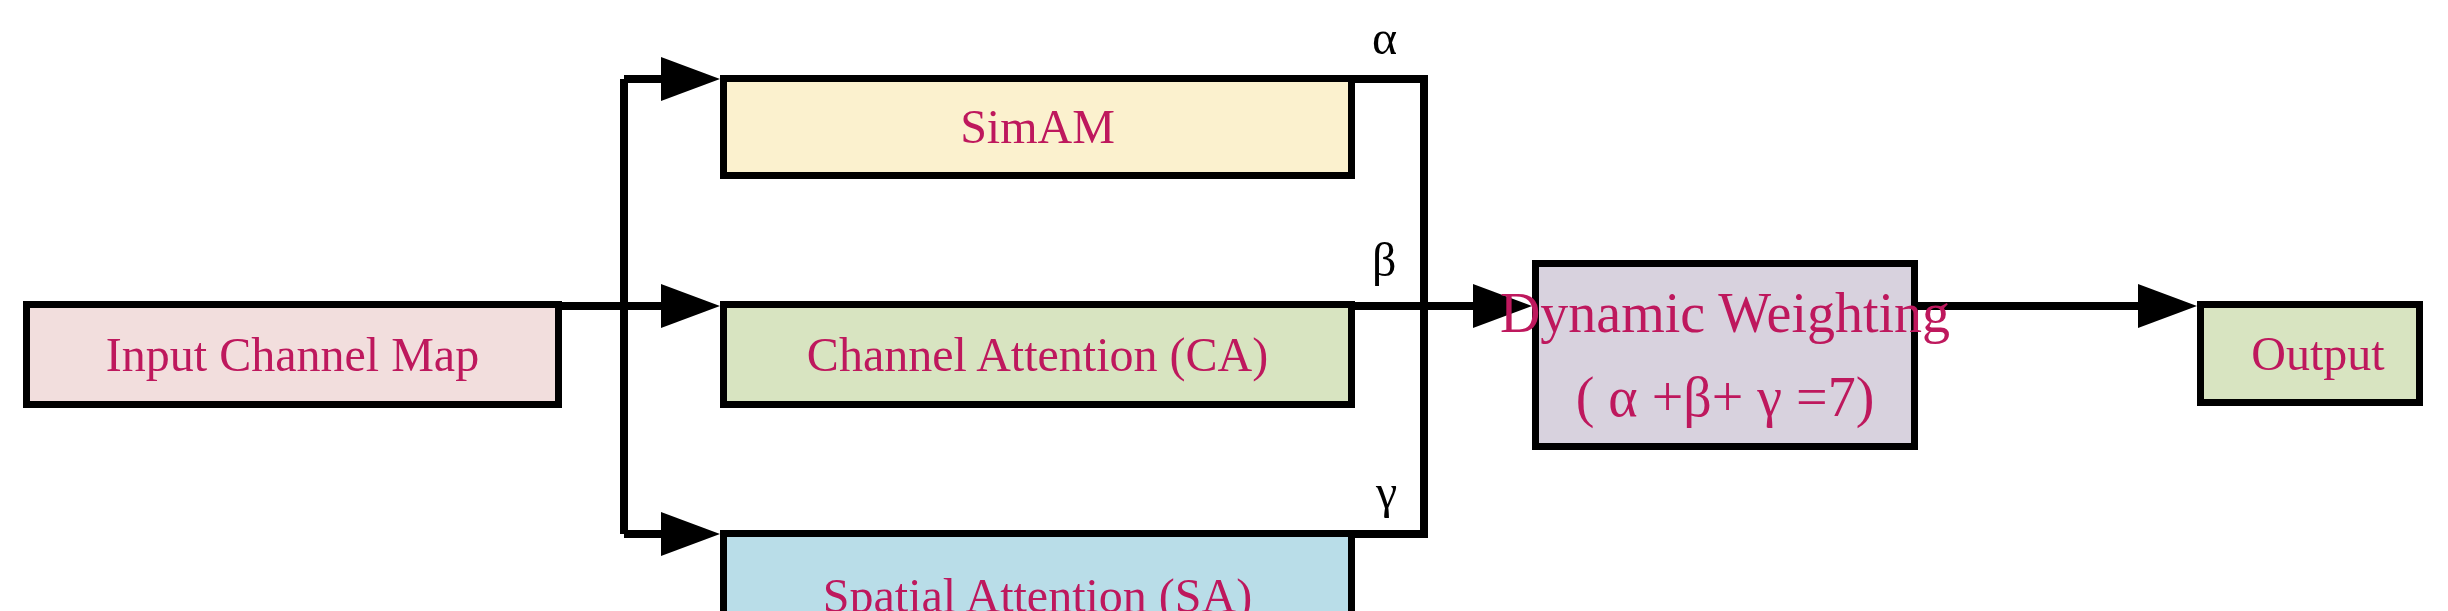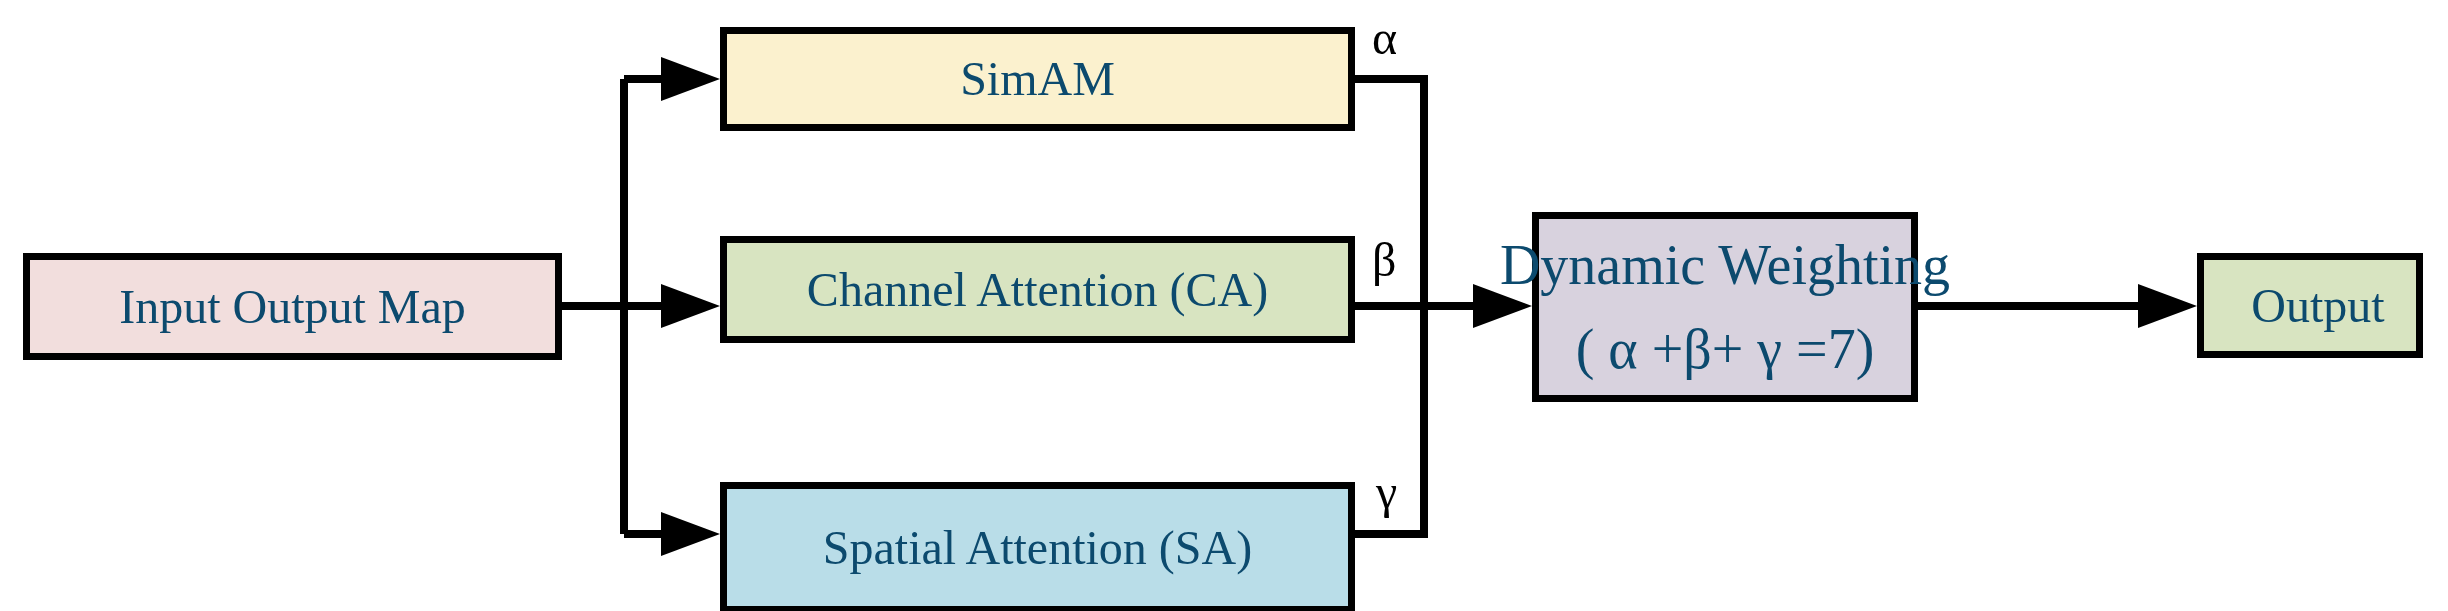--- a/index.html
+++ b/index.html
@@ -24,28 +24,29 @@
   }
   .node {
     position: absolute;
     box-sizing: border-box;
     border: 7px solid #000000;
     display: flex;
     flex-direction: column;
     align-items: center;
     justify-content: center;
     text-align: right;
-    color: #0c4a6e;
+    color: #be185d;
     font-size: 48px;
     line-height: 1.2;
     white-space: nowrap;
+    margin-top: 48px;
   }
   .node-input  { left: 23px;   top: 253px; width: 539px; height: 107px; }
   .node-simam  { left: 720px;  top: 27px;  width: 635px; height: 104px; }
-  .node-ca     { left: 720px;  top: 236px; width: 635px; height: 107px; }
+  .node-ca     { left: 720px;  top: 253px; width: 635px; height: 107px; }
   .node-sa     { left: 720px;  top: 482px; width: 635px; height: 131px; }
   .node-dw     { left: 1532px; top: 212px; width: 386px; height: 190px; font-size: 56px; line-height: 1.5; }
   .node-output { left: 2197px; top: 253px; width: 226px; height: 105px; }
   .edge-label {
     position: absolute;
     font-size: 48px;
     line-height: 1;
     color: #000000;
   }
   .edge-label-alpha { left: 1372px; top: 14px;  }
@@ -74,21 +75,21 @@
     <path d="M1918 306 H2143" stroke="#000000" stroke-width="8" fill="none"></path>
 
     <polygon points="720,79 661,57 661,101" fill="#000000"></polygon>
     <polygon points="720,306 661,284 661,328" fill="#000000"></polygon>
     <polygon points="720,534 661,512 661,556" fill="#000000"></polygon>
     <polygon points="1532,306 1473,284 1473,328" fill="#000000"></polygon>
     <polygon points="2197,306 2138,284 2138,328" fill="#000000"></polygon>
   </svg>
 
   <div class="node node-input" style="background-color: rgb(242, 222, 221);">
-    <span>Input Output Map</span>
+    <span>Input Channel Map</span>
   </div>
 
   <div class="node node-simam" style="background-color: rgb(251, 241, 206);">
     <span>SimAM</span>
   </div>
 
   <div class="node node-ca" style="background-color: rgb(216, 228, 193);">
     <span>Channel Attention (CA)</span>
   </div>
 

